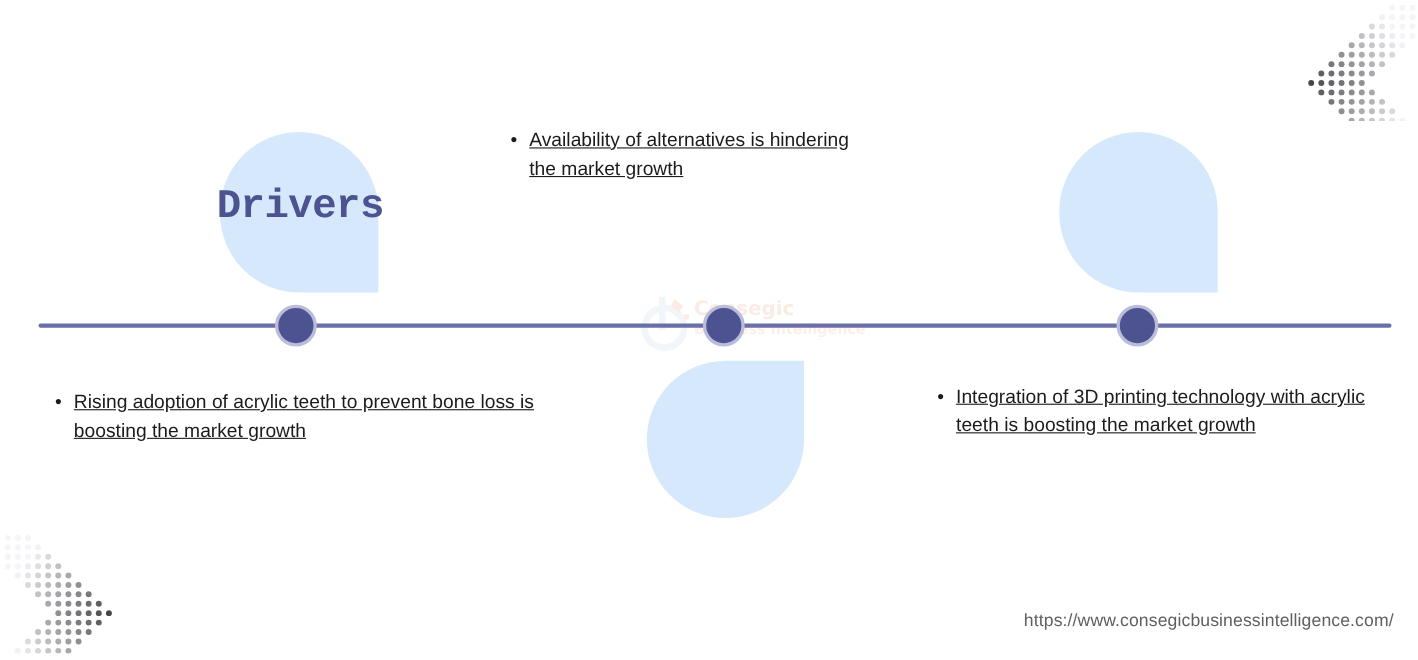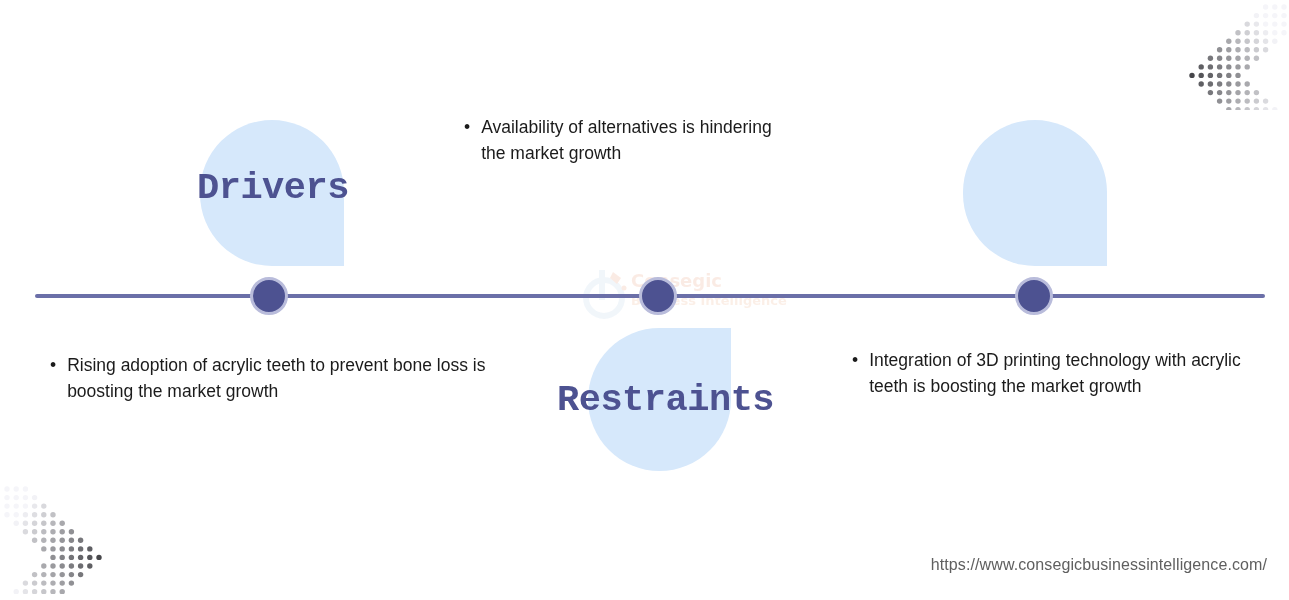--- a/index.html
+++ b/index.html
@@ -102,21 +102,21 @@
     color: #1b1b1b;
     font-size: 17.5px;
     line-height: 1.47;
   }
   .bullet-dot {
     flex: 0 0 auto;
     margin-right: 11px;
     line-height: 1.47;
     font-size: 17.5px;
   }
-  .bullet-text { flex: 1 1 auto; }
+  .bullet-text { flex: 1 1 auto; text-decoration: underline; }
 
   #bullet-restraints-block {
     left: 464px;
     top: 115px;
     width: 330px;
   }
   #bullet-drivers-block {
     left: 50px;
     top: 353px;
     width: 450px;
@@ -375,21 +375,20 @@
     <div class="wm-text wm-name">Consegic</div>
     <div class="wm-text wm-tag">Business Intelligence</div>
   </div>
 
   <div id="timeline-line"></div>
   <div id="marker-drivers" class="timeline-marker"></div>
   <div id="marker-restraints" class="timeline-marker"></div>
   <div id="marker-opportunities" class="timeline-marker"></div>
 
   <div id="title-drivers" class="section-title">Drivers</div>
-  <div id="title-restraints" class="section-title">Restraints</div>
 
   <div id="bullet-restraints-block" class="bullet-block">
     <span class="bullet-dot">•</span>
     <span class="bullet-text">Availability of alternatives is hindering the market growth</span>
   </div>
 
   <div id="bullet-drivers-block" class="bullet-block">
     <span class="bullet-dot">•</span>
     <span class="bullet-text">Rising adoption of acrylic teeth to prevent bone loss is boosting the market growth</span>
   </div>

